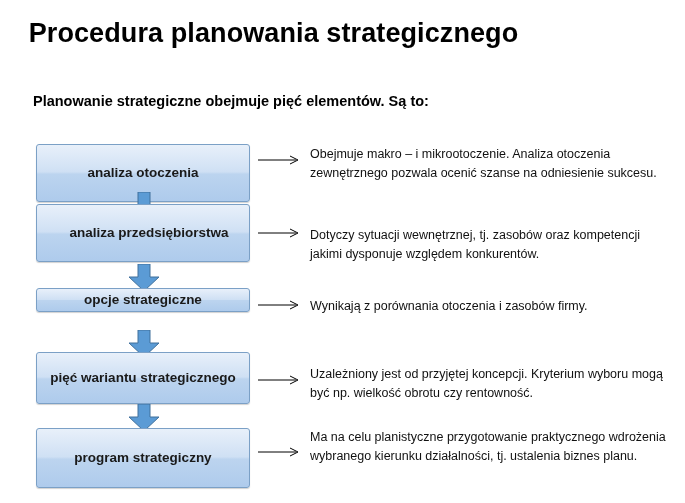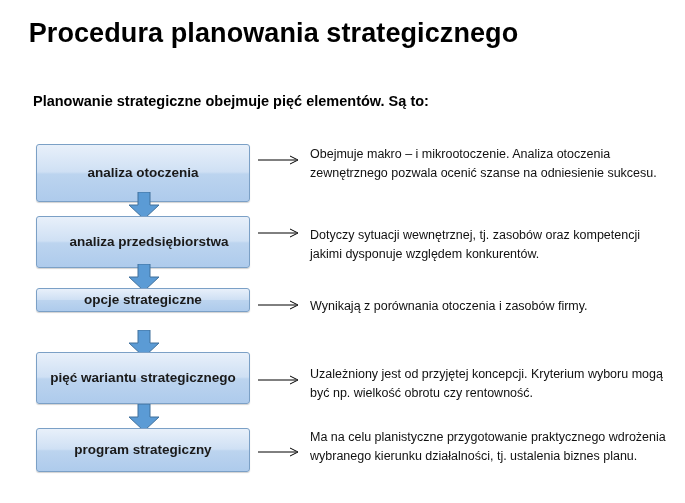--- a/index.html
+++ b/index.html
@@ -96,21 +96,21 @@
 </div>
 
 <div class="arrow-right" style="left:258px; top:152px;">
   <svg width="44" height="12" viewBox="0 0 44 12" xmlns="http://www.w3.org/2000/svg">
     <line x1="0" y1="6" x2="38" y2="6" stroke="#000000" stroke-width="1"></line>
     <polyline points="32,2 40,6 32,10" fill="none" stroke="#000000" stroke-width="1"></polyline>
   </svg>
 </div>
 <div class="desc" style="top:145px;">Obejmuje makro – i  mikrootoczenie. Analiza otoczenia zewnętrznego  pozwala ocenić szanse na odniesienie sukcesu.</div>
 
-<div class="node" style="top:216px; height:52px;padding-left:12px;">
+<div class="node" style="top:204px; height:58px;padding-left:12px;">
   <span>analiza przedsiębiorstwa</span>
 </div>
 <div class="arrow-down" style="top:264px;">
   <svg width="32" height="28" viewBox="0 0 32 28" xmlns="http://www.w3.org/2000/svg">
     <polygon points="10,0 22,0 22,13 31,13 16,27 1,13 10,13" fill="#5b9bd5" stroke="#41719c" stroke-width="1"></polygon>
   </svg>
 </div>
 
 <div class="arrow-right" style="left:258px; top:225px;">
   <svg width="44" height="12" viewBox="0 0 44 12" xmlns="http://www.w3.org/2000/svg">
@@ -147,21 +147,21 @@
 </div>
 
 <div class="arrow-right" style="left:258px; top:372px;">
   <svg width="44" height="12" viewBox="0 0 44 12" xmlns="http://www.w3.org/2000/svg">
     <line x1="0" y1="6" x2="38" y2="6" stroke="#000000" stroke-width="1"></line>
     <polyline points="32,2 40,6 32,10" fill="none" stroke="#000000" stroke-width="1"></polyline>
   </svg>
 </div>
 <div class="desc" style="top:365px;">Uzależniony jest od przyjętej koncepcji. Kryterium wyboru mogą być np. wielkość obrotu czy rentowność.</div>
 
-<div class="node" style="top:428px; height:44px;">
+<div class="node" style="top:428px; height:60px;">
   <span>program strategiczny</span>
 </div>
 
 <div class="arrow-right" style="left:258px; top:444px;">
   <svg width="44" height="12" viewBox="0 0 44 12" xmlns="http://www.w3.org/2000/svg">
     <line x1="0" y1="6" x2="38" y2="6" stroke="#000000" stroke-width="1"></line>
     <polyline points="32,2 40,6 32,10" fill="none" stroke="#000000" stroke-width="1"></polyline>
   </svg>
 </div>
 <div class="desc" style="top:428px;">Ma na celu planistyczne przygotowanie praktycznego wdrożenia wybranego kierunku działalności, tj. ustalenia biznes planu.</div>

